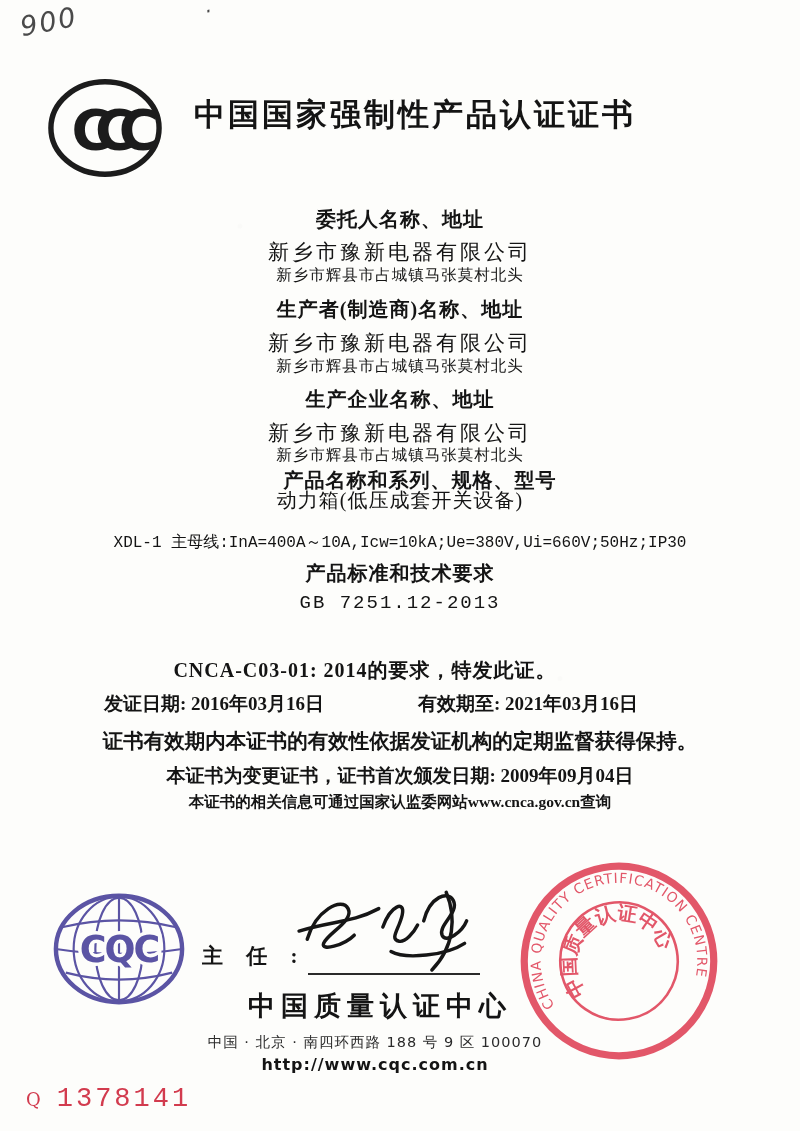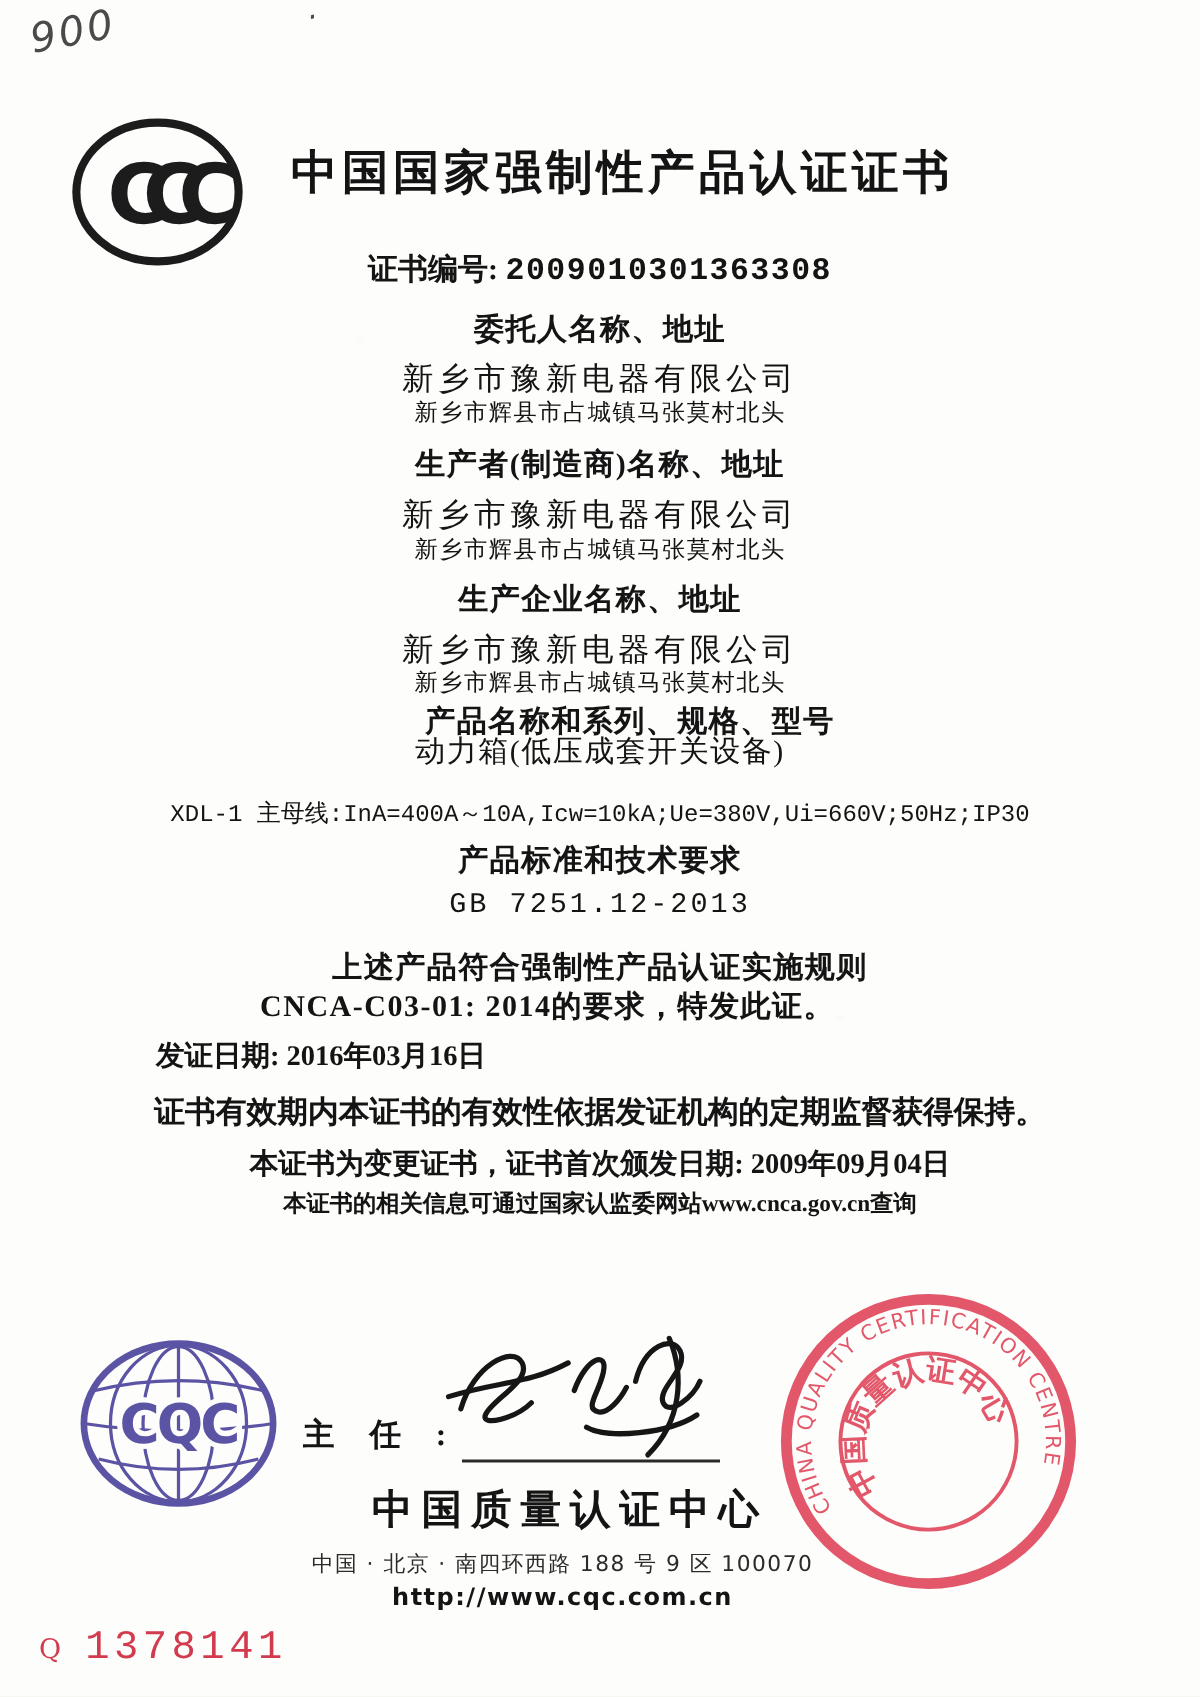--- a/index.html
+++ b/index.html
@@ -59,51 +59,50 @@
 
   <div class="ccc">
     <svg viewBox="0 0 120 108" width="118" height="108">
       <ellipse cx="60" cy="54" rx="55" ry="47" fill="none" stroke="#1c1c1c" stroke-width="5.5"></ellipse>
       <text x="62" y="75" text-anchor="middle" font-family="DejaVu Sans, sans-serif" font-size="56" font-weight="bold" letter-spacing="-17" fill="#1c1c1c">CCC</text>
     </svg>
   </div>
 
   <h1 class="line title">中国国家强制性产品认证证书</h1>
 
-  <div class="line certno">
-    <span>证书编号:</span>
-    <span class="mono">2009010301363308</span>
-  </div>
 
   <div class="line sec-h t-app-h">委托人名称、地址</div>
   <div class="line co-name t-app-n">新乡市豫新电器有限公司</div>
   <div class="line co-addr t-app-a">新乡市辉县市占城镇马张莫村北头</div>
 
   <div class="line sec-h t-mfr-h">生产者(制造商)名称、地址</div>
   <div class="line co-name t-mfr-n">新乡市豫新电器有限公司</div>
   <div class="line co-addr t-mfr-a">新乡市辉县市占城镇马张莫村北头</div>
 
   <div class="line sec-h t-fac-h">生产企业名称、地址</div>
   <div class="line co-name t-fac-n">新乡市豫新电器有限公司</div>
   <div class="line co-addr t-fac-a">新乡市辉县市占城镇马张莫村北头</div>
 
   <div class="line sec-h t-prod-h">产品名称和系列、规格、型号</div>
   <div class="line t-prod-n">动力箱(低压成套开关设备)</div>
   <div class="line mono t-spec">XDL-1 主母线:InA=400A～10A,Icw=10kA;Ue=380V,Ui=660V;50Hz;IP30</div>
 
   <div class="line sec-h t-std-h">产品标准和技术要求</div>
   <div class="line mono t-std-v">GB 7251.12-2013</div>
 
-  <div class="line t-stmt1">上述产品符合强制性产品认证实施规则</div>
   <div class="line t-stmt2">CNCA-C03-01: 2014的要求，特发此证。</div>
 
   <div class="dates">
     <span>
       <span>发证日期:</span>
       <span>2016年03月16日</span>
+    </span>
+    <span>
+      <span>有效期至:</span>
+      <span>2021年03月16日</span>
     </span>
   </div>
 
   <div class="line t-valid">证书有效期内本证书的有效性依据发证机构的定期监督获得保持。</div>
   <div class="line t-change">本证书为变更证书，证书首次颁发日期: 2009年09月04日</div>
   <div class="line t-info">本证书的相关信息可通过国家认监委网站www.cnca.gov.cn查询</div>
 
   <div class="cqc">
     <svg viewBox="0 0 140 120" width="138" height="122">
       <g stroke="#5b54a4" fill="none">

